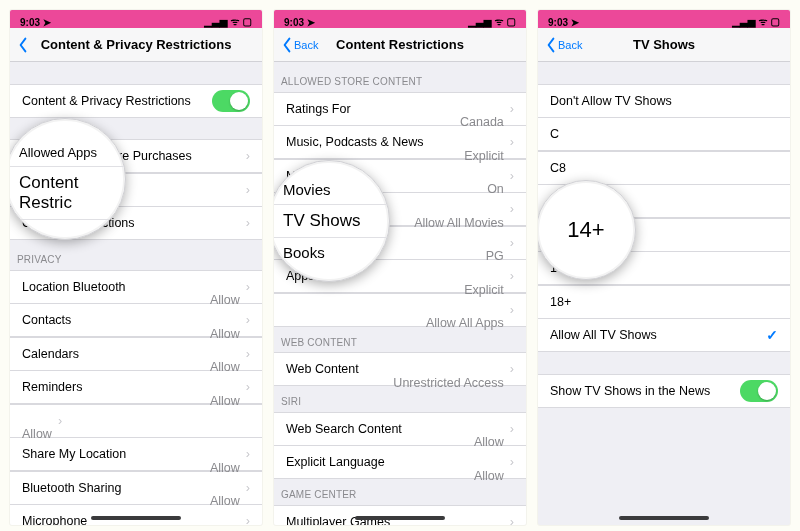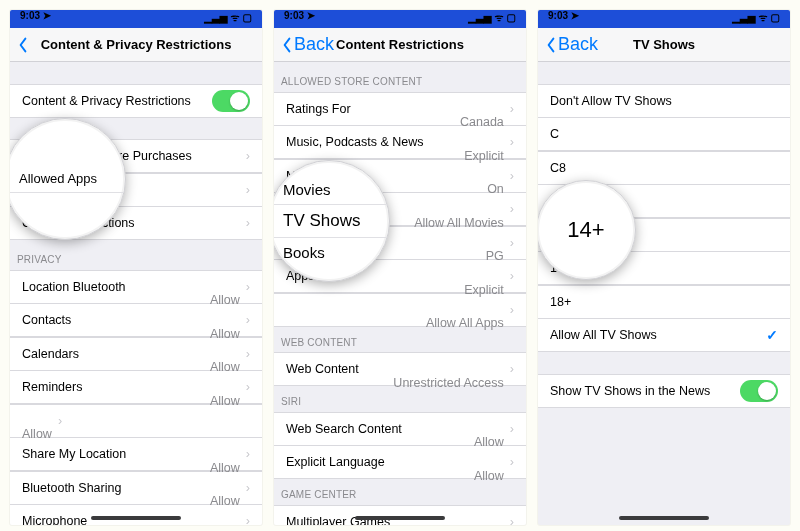--- a/index.html
+++ b/index.html
@@ -17,43 +17,43 @@
     width: 252px;
     height: 515px;
     background: #efeff4;
     border-radius: 2px;
     position: relative;
     overflow: hidden;
     box-shadow: 0 0 0 1px rgba(0,0,0,0.04);
   }
   .status-bar {
     height: 18px;
-    background: #1d4ed8;
-    display: flex;
-    align-items: flex-start;
+    background: #ec4899;
+    display: flex;
+    align-items: flex-end;
     justify-content: space-between;
     padding: 0 10px;
     font-size: 10px;
     font-weight: 600;
     color: #000;
   }
   .status-right { display: flex; gap: 3px; align-items: center; }
   .nav-bar {
     height: 34px;
     background: #f7f7f8;
     border-bottom: 1px solid #d1d1d6;
     display: flex;
     align-items: center;
     position: relative;
   }
   .nav-back {
     display: flex;
     align-items: center;
     color: #007aff;
-    font-size: 18px;
+    font-size: 11px;
     padding-left: 6px;
     cursor: pointer;
   }
   .nav-title {
     position: absolute;
     left: 0; right: 0;
     text-align: center;
     font-size: 13px;
     font-weight: 600;
     color: #000;
@@ -213,20 +213,21 @@
     <div class="row">
         <span class="label">Microphone</span>
         <span class="value">Allow</span>
         <span class="chev">›</span>
       </div>
 
   </div>
 
   <div class="mag mag1">
     <div class="mline">Allowed Apps</div>
+    <div class="mline big">Content Restric</div>
   </div>
   <div class="home-ind"></div>
 </div>
 
 <div class="phone">
   <div class="status-bar">
     <span><span>9:03</span> <span>➤</span></span>
     <span class="status-right">
       <span>▁▃▅</span>
       <span>ᯤ</span>

